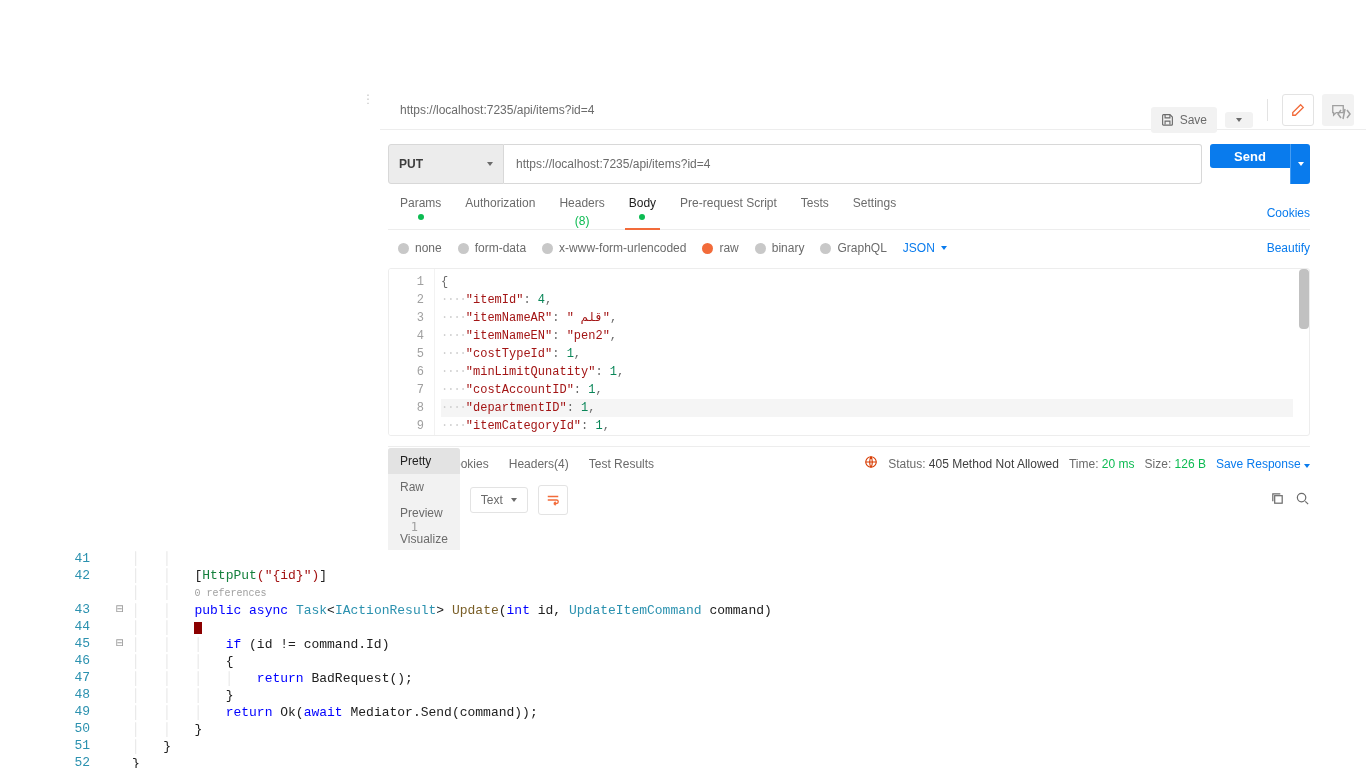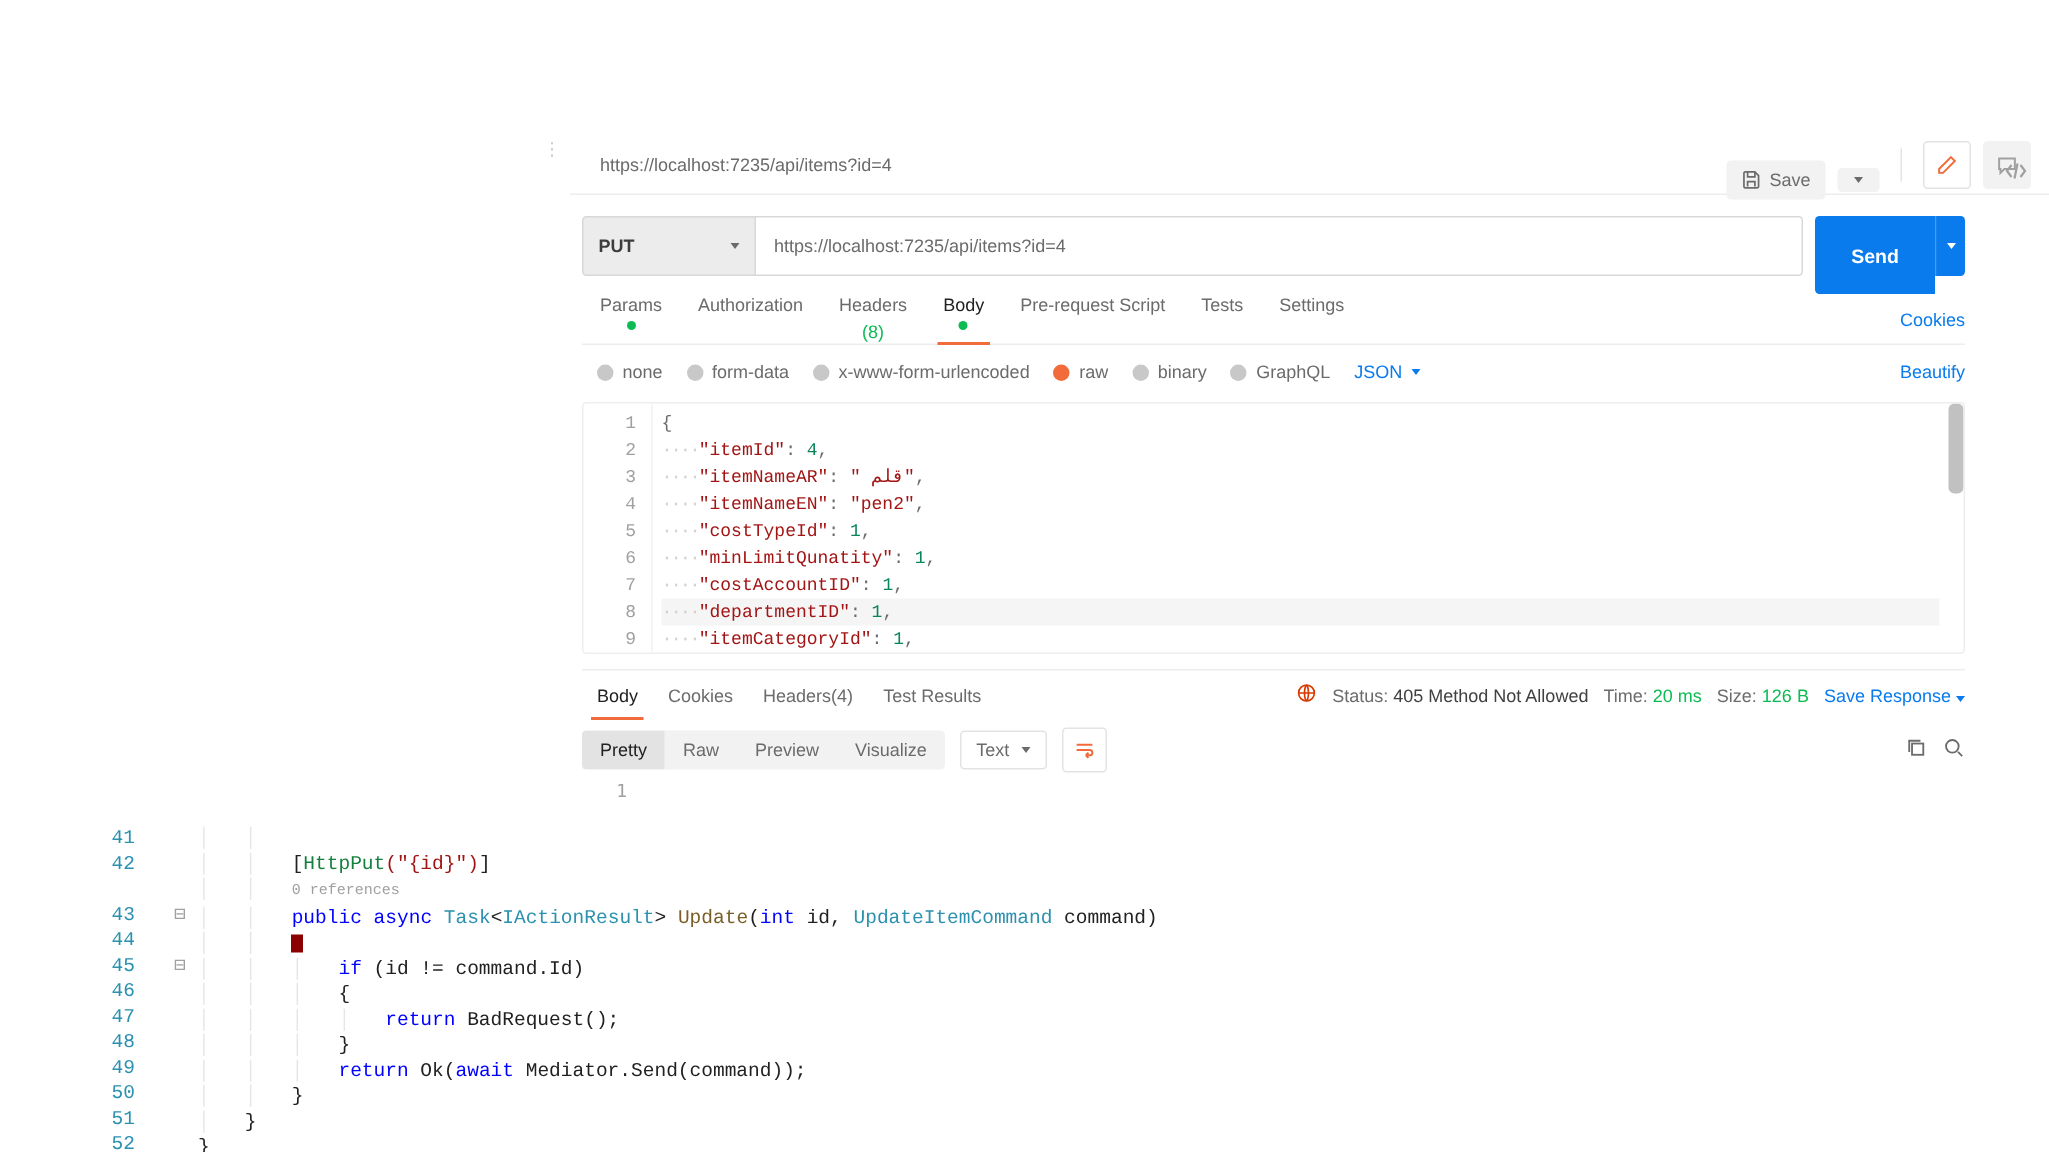--- a/index.html
+++ b/index.html
@@ -15,21 +15,21 @@
 .icon-btn.filled { background: #f2f2f2; border: none; }
 .divider-v { width: 1px; height: 22px; background: #e3e3e3; margin: 0 6px; }
 .pencil { color: #f26b3a; }
 .comment { color: #a0a0a0; }
 
 
 .urlrow { position: absolute; left: 388px; right: 56px; top: 144px; height: 40px; display: flex; gap: 8px; }
 .method-select { width: 116px; background: #ececec; border: 1px solid #d8d8d8; border-radius: 3px 0 0 3px; display: flex; align-items: center; padding: 0 10px; font-weight: 600; color: #3d3d3d; justify-content: space-between; }
 .urlinput { flex: 1; border: 1px solid #d8d8d8; border-left: none; border-radius: 0 3px 3px 0; margin-left: -8px; display: flex; align-items: center; padding: 0 12px; color: #6b6b6b; }
 .send-wrap { display: flex; }
-.send-btn { width: 80px; height: 52px; background: #097bed; color: #fff; border: none; border-radius: 3px 0 0 3px; font-weight: 600; font-size: 13px; cursor: pointer; }
+.send-btn { width: 80px; height: 24px; background: #097bed; color: #fff; border: none; border-radius: 3px 0 0 3px; font-weight: 600; font-size: 13px; cursor: pointer; }
 .send-caret { width: 20px; height: 40px; background: #097bed; border-left: 1px solid rgba(255,255,255,0.25); border-radius: 0 3px 3px 0; display: flex; align-items: center; justify-content: center; color: #fff; cursor: pointer; }
 
 
 .tabs { position: absolute; left: 388px; right: 56px; top: 196px; height: 34px; display: flex; align-items: center; border-bottom: 1px solid #ededed; }
 .tab { padding: 0 12px; height: 100%; display: flex; align-items: center; color: #6b6b6b; cursor: pointer; position: relative; gap: 4px; flex-direction: column; }
 .tab.active { color: #212121; }
 .tab.active::after { content: ""; position: absolute; left: 8px; right: 8px; bottom: -1px; height: 2px; background: #f26b3a; }
 .dot-green { width: 6px; height: 6px; border-radius: 50%; background: #0cbb52; display: inline-block; }
 .cnt { color: #0cbb52; }
 .tabs .spacer { flex: 1; }
@@ -60,21 +60,21 @@
 .resphdr .rtab.active { color: #212121; }
 .resphdr .rtab.active::after { content: ""; position: absolute; left: 6px; right: 6px; bottom: 0; height: 2px; background: #f26b3a; }
 .resphdr .spacer { flex: 1; }
 .meta { display: flex; align-items: center; gap: 10px; color: #6b6b6b; }
 .meta .err { color: #404040; }
 .meta .time { color: #0cbb52; }
 .globe-err { color: #d83b01; }
 
 
 .respsub { position: absolute; left: 388px; right: 56px; top: 482px; height: 36px; display: flex; align-items: center; gap: 10px; }
-.pillgroup { display: flex; background: #f2f2f2; border-radius: 3px; overflow: hidden; }
+.pillgroup { display: flex; background: #f2f2f2; border-radius: 3px; overflow: hidden; flex-direction: column; }
 .pill { padding: 6px 12px; color: #6b6b6b; cursor: pointer; }
 .pill.active { background: #e3e3e3; color: #212121; }
 .dd { border: 1px solid #e3e3e3; padding: 5px 10px; border-radius: 3px; color: #6b6b6b; display: flex; align-items: center; gap: 8px; cursor: pointer; }
 .respsub .spacer { flex: 1; }
 .wrapicon { color: #f26b3a; border: 1px solid #e3e3e3; width: 30px; height: 30px; display: flex; align-items: center; justify-content: center; border-radius: 3px; cursor: pointer; }
 
 
 .respbody { position: absolute; left: 388px; right: 56px; top: 520px; height: 28px; font-family: Consolas, monospace; font-size: 12px; color:#a0a0a0; }
 .respbody .g { display:inline-block; width: 40px; text-align: right; padding-right: 10px; }
 

